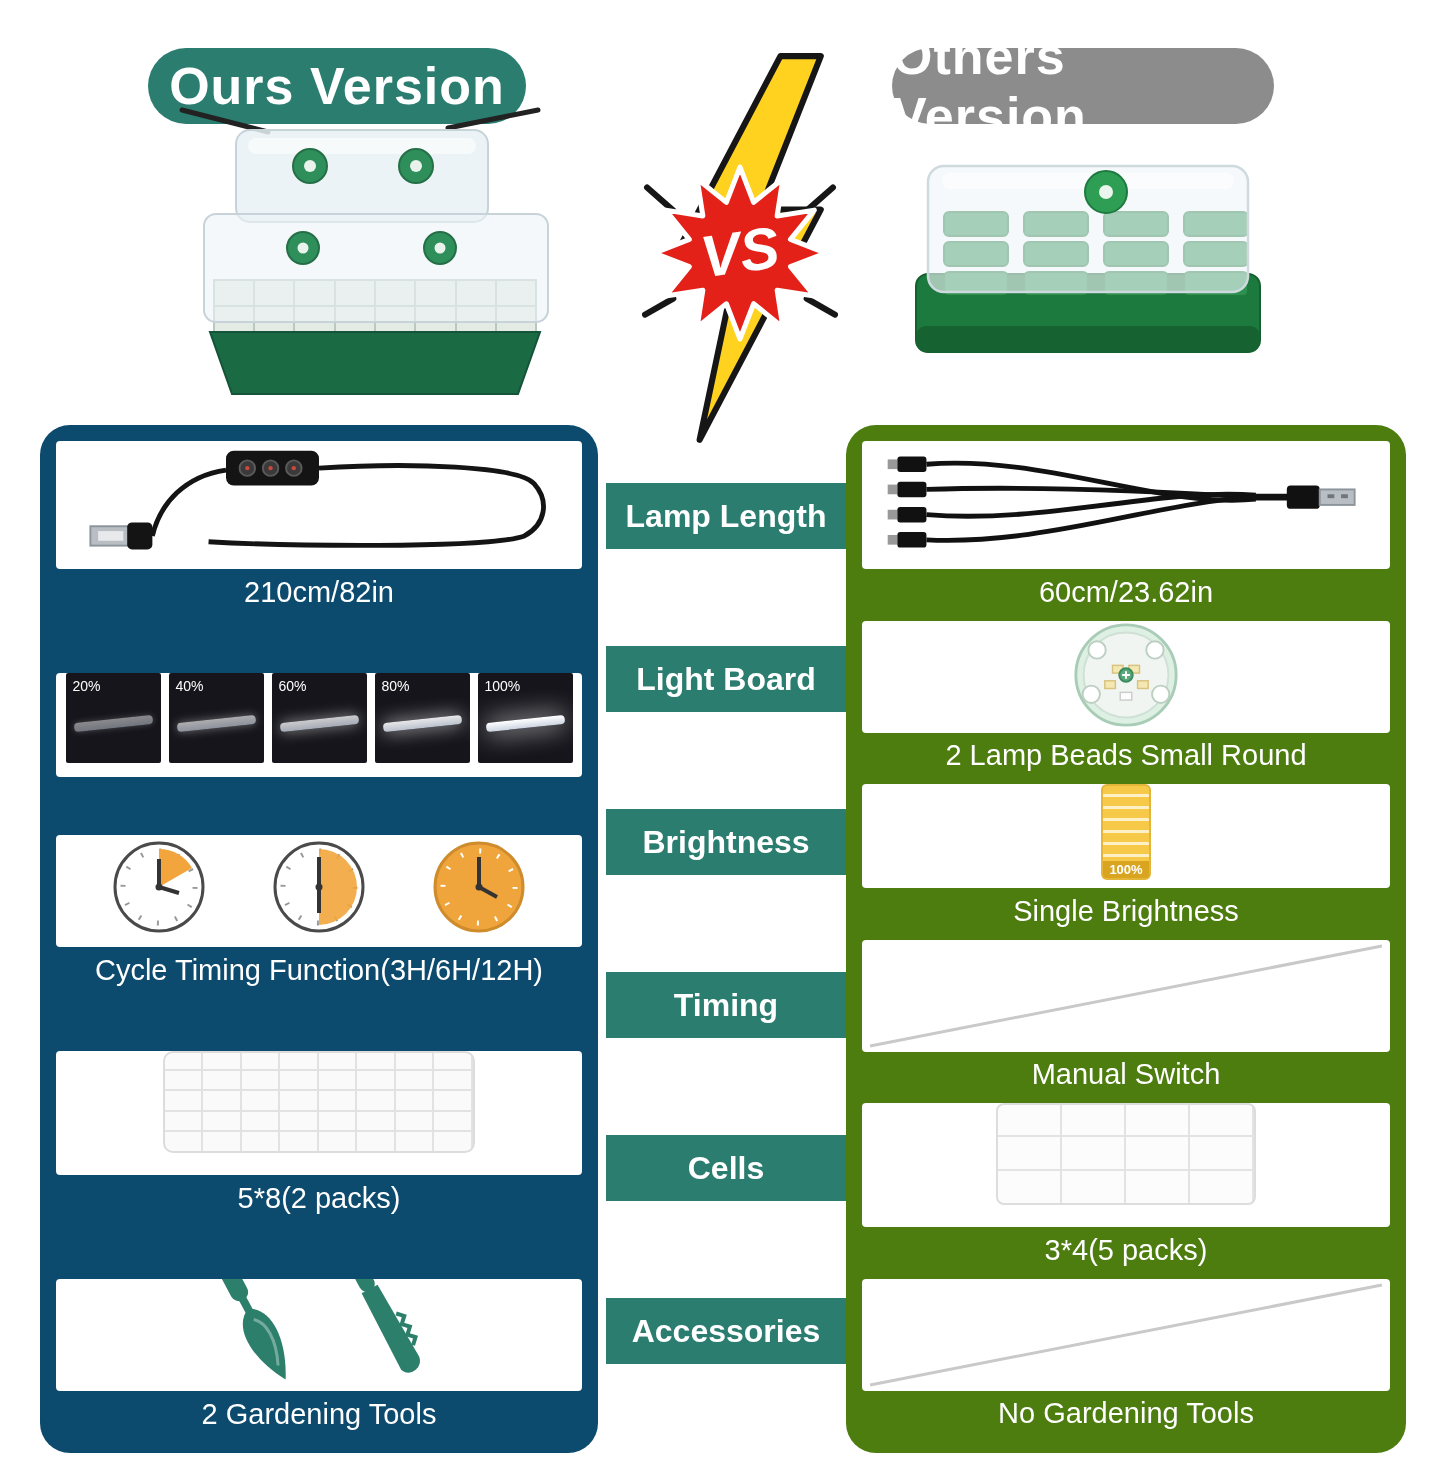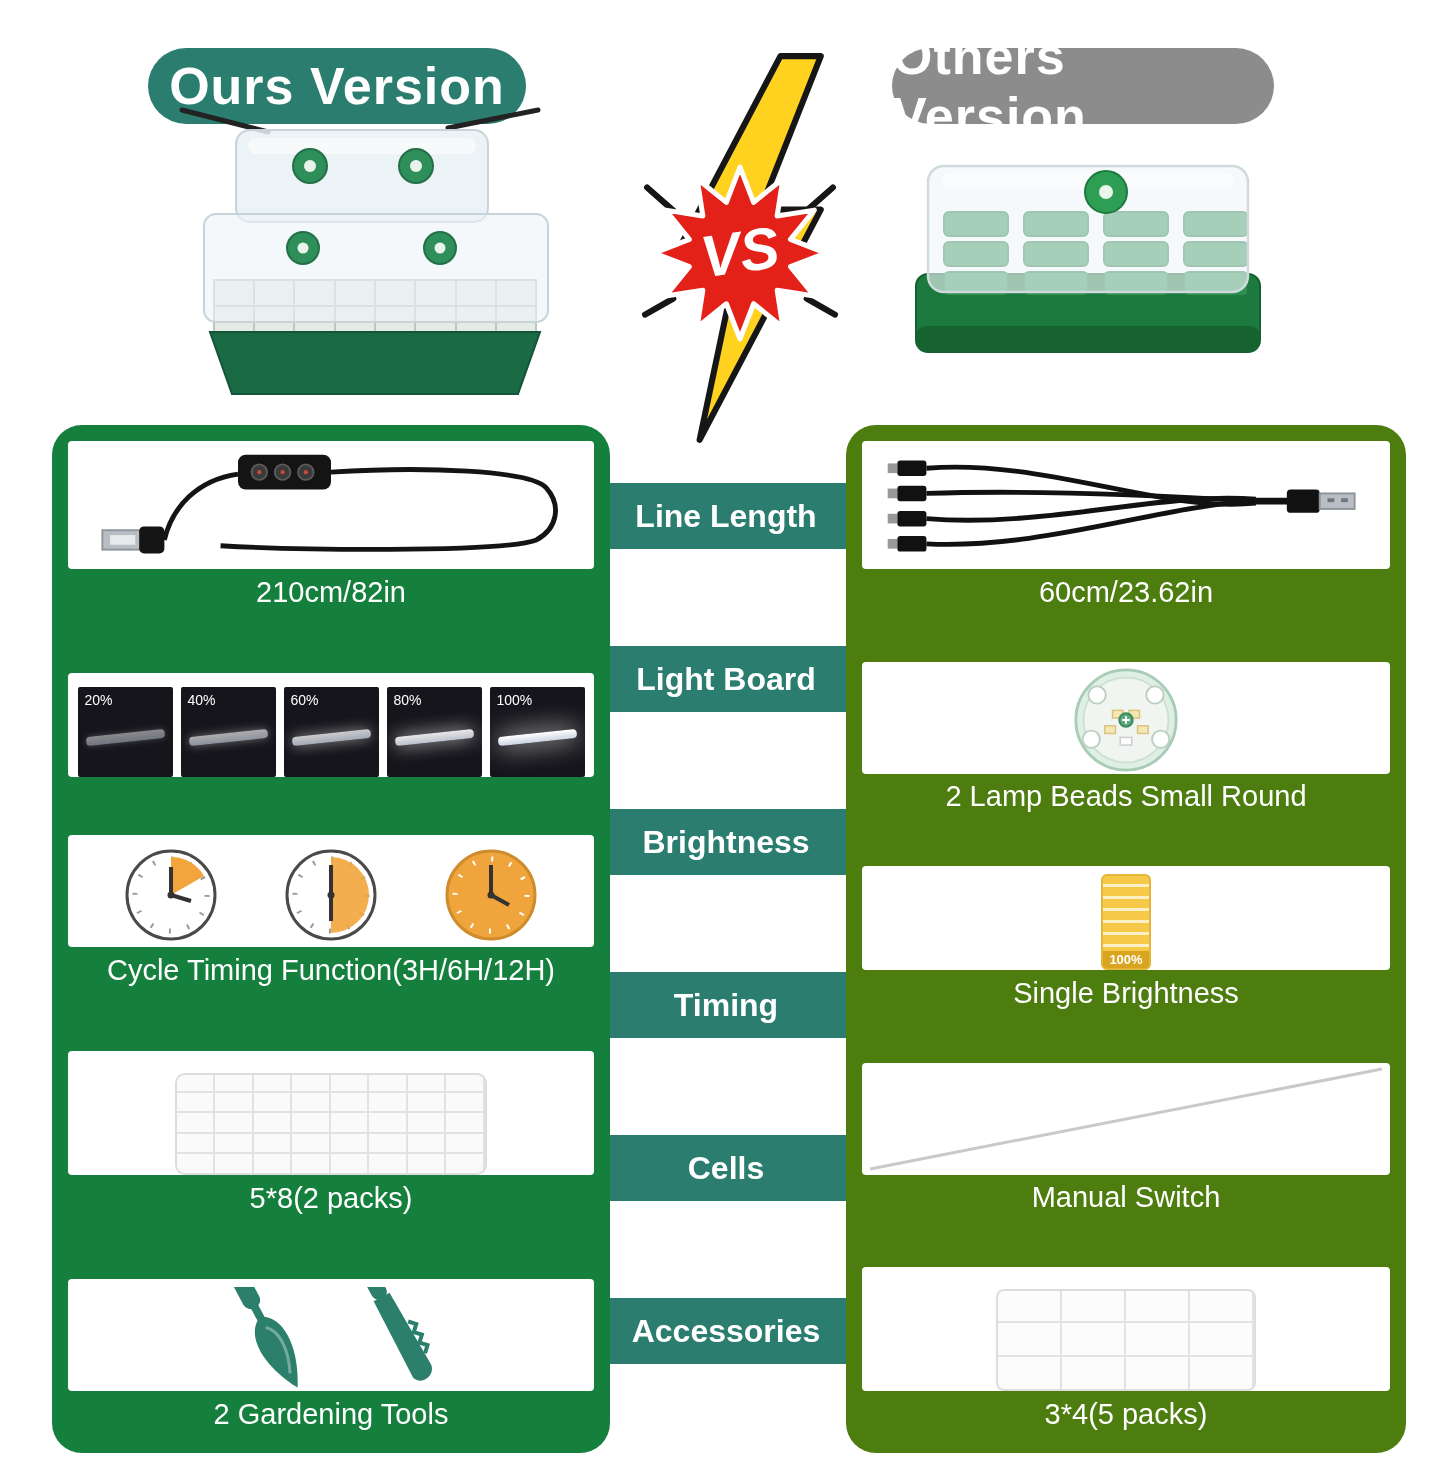--- a/index.html
+++ b/index.html
@@ -16,24 +16,24 @@
 
   
   .photo{position:absolute}
   .photo-ours{left:118px;top:102px}
   .photo-others{left:878px;top:126px}
   .vs{position:absolute;left:628px;top:46px;width:224px;height:404px}
 
   
   .panel{position:absolute;top:425px;height:1028px;border-radius:30px;padding:16px;
          display:flex;flex-direction:column;justify-content:space-between}
-  .panel-left{left:52px;width:558px;background:#15803d}
+  .panel-left{left:40px;width:558px;background:#0c4a6e}
   .panel-right{left:846px;width:560px;background:#4d7c0f}
   .prow{display:flex;flex-direction:column}
-  .imgbox{background:#fff;border-radius:4px;display:flex;align-items:flex-end;justify-content:center;
+  .imgbox{background:#fff;border-radius:4px;display:flex;align-items:flex-start;justify-content:center;
           position:relative;overflow:hidden}
   .h128{height:128px}.h112{height:112px}.h104{height:104px}.h124{height:124px}
   .caption{height:46px;display:flex;align-items:center;justify-content:center;color:#fff;font-size:29px}
 
   
   .cat{position:absolute;left:606px;width:240px;height:66px;background:#2a7d6f;color:#fff;
        display:flex;align-items:center;justify-content:center;font-size:32px;font-weight:bold}
   .cat1{top:483px}.cat2{top:646px}.cat3{top:809px}.cat4{top:972px}.cat5{top:1135px}.cat6{top:1298px}
 
   
@@ -140,21 +140,21 @@
           <rect x="306" y="146" width="64" height="24" rx="5"></rect>
       </g>
       <rect x="50" y="40" width="320" height="126" rx="16" fill="rgba(240,246,250,0.62)" stroke="#cfdade" stroke-width="2.5"></rect>
       <rect x="64" y="47" width="292" height="16" rx="8" fill="rgba(255,255,255,0.55)"></rect>
       <circle cx="228" cy="66" r="21" fill="#2f9e55" stroke="#1d7a3e" stroke-width="2"></circle>
       <circle cx="228" cy="66" r="7" fill="#eaf5ee"></circle>
     </svg>
   </div>
 
   <div class="cat cat1">
-      <span>Line Length</span>
+      <span>Lamp Length</span>
     </div>
   <div class="cat cat2">
       <span>Light Board</span>
     </div>
   <div class="cat cat3">
       <span>Brightness</span>
     </div>
   <div class="cat cat5">
       <span>Cells</span>
     </div>
@@ -345,16 +345,24 @@
       <div class="caption">Manual Switch</div>
     </div>
 
     <div class="prow">
       <div class="imgbox h124">
         <div class="tray12"></div>
       </div>
       <div class="caption">3*4(5 packs)</div>
     </div>
 
+    <div class="prow">
+      <div class="imgbox h112">
+        <svg class="diag" viewBox="0 0 520 110" preserveAspectRatio="none">
+          <line x1="8" y1="104" x2="512" y2="6" stroke="#c9c9c9" stroke-width="3"></line>
+        </svg>
+      </div>
+      <div class="caption">No Gardening Tools</div>
+    </div>
 
   </div>
 
 </div>
 
 </body></html>

